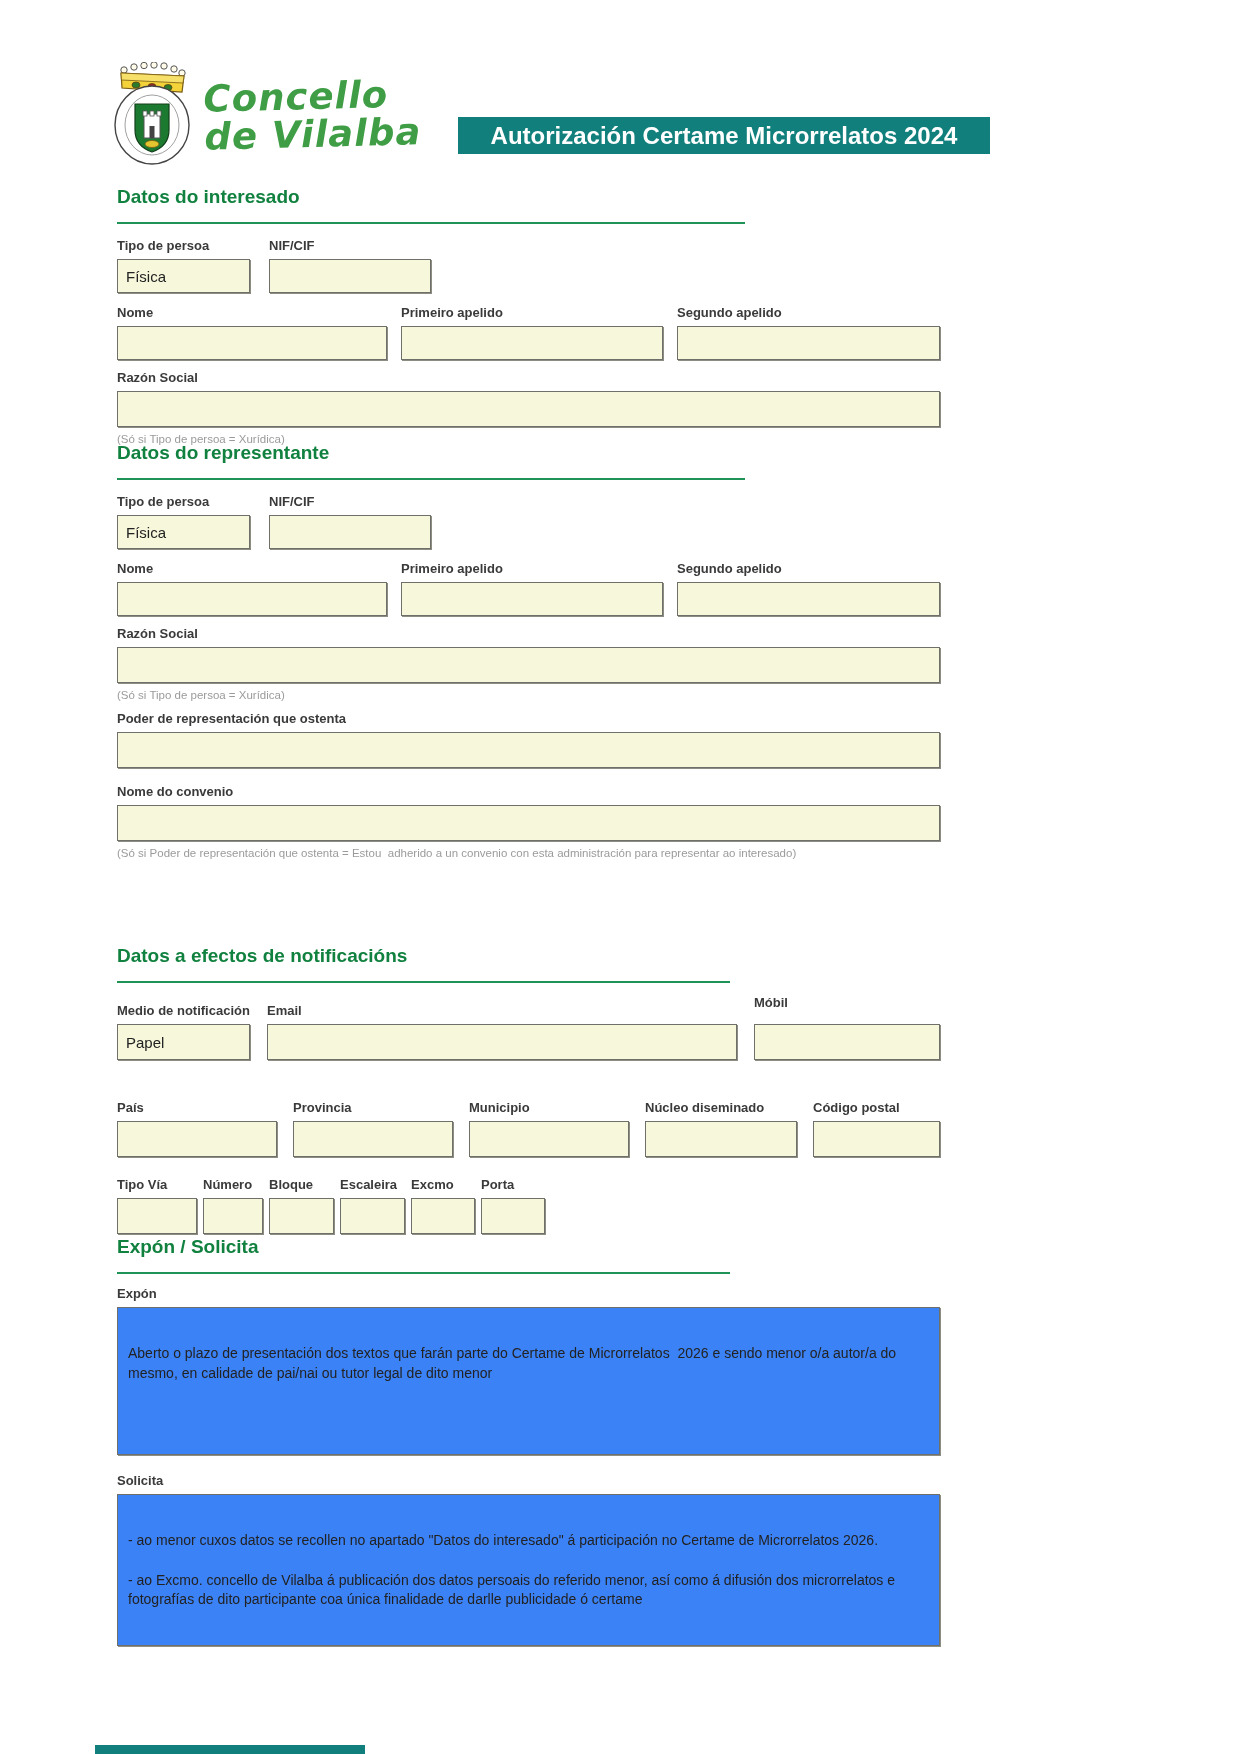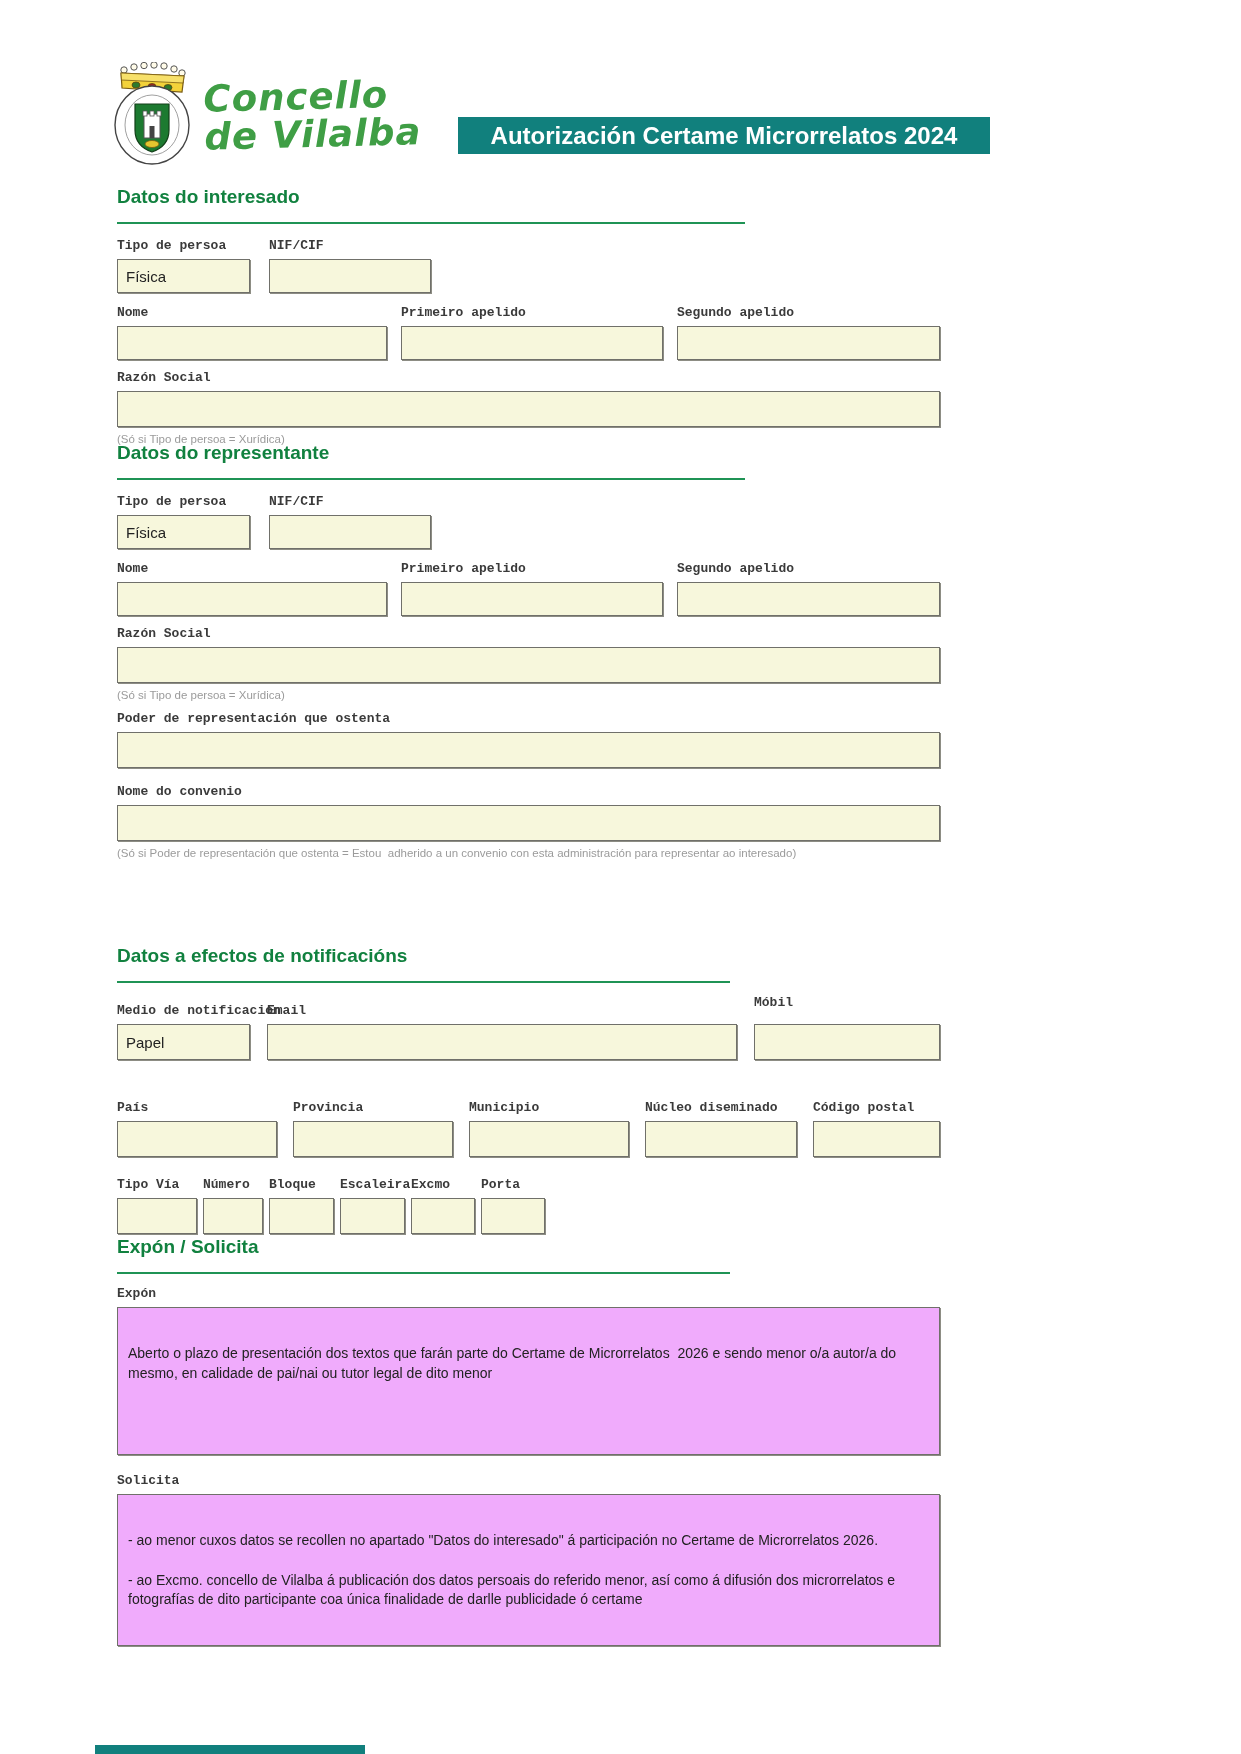--- a/index.html
+++ b/index.html
@@ -21,30 +21,30 @@
   }
   
   .section { position:absolute; left:117px; width:823px; }
   .sec-heading {
     margin:0; font-size:19px; font-weight:bold; color:#11813f;
     border-bottom:2px solid #1f9355; padding-bottom:14px; width:628px;
   }
   .sec-heading.narrow { width:613px; }
   .fields-row { display:flex; align-items:flex-end; }
   .field { display:flex; flex-direction:column; }
-  .flabel { font-size:13px; font-weight:bold; color:#3a3a3a; margin-bottom:6px; white-space:nowrap;font-family:Liberation Mono, monospace; }
+  .flabel { font-size:13px; font-weight:bold; color:#3a3a3a; margin-bottom:6px; white-space:nowrap; }
   .box {
     background:#f7f7dc; border:1px solid #70706a; box-shadow:1px 1px 0 #8d8d84;
     height:34px; font-size:15px; color:#222222; padding:0 8px; box-sizing:border-box;
     font-family:"Liberation Sans", sans-serif;
   }
   input.box { outline:none; border-radius:0; }
   .note { font-size:11.5px; color:#9b9b9b; margin-top:6px; white-space:pre-wrap; }
   .bigbox {
-    background:#f0abfc; border:1px solid #70706a; box-shadow:1px 1px 0 #8d8d84;
+    background:#3b82f6; border:1px solid #70706a; box-shadow:1px 1px 0 #8d8d84;
     box-sizing:border-box; width:823px; padding:36px 10px 8px 10px;
     font-size:14px; color:#222222; line-height:1.4;
   }
   .bigbox p { margin:0 0 20px 0; white-space:pre-wrap; }
   .bottom-strip { position:absolute; left:95px; top:1745px; width:270px; height:9px; background:#11807d; }
   .mt14 { margin-top:14px; } .mt12 { margin-top:12px; } .mt10 { margin-top:10px; }
   .mt18 { margin-top:18px; } .mt20 { margin-top:20px; }
 </style>
 </head>
 <body>

